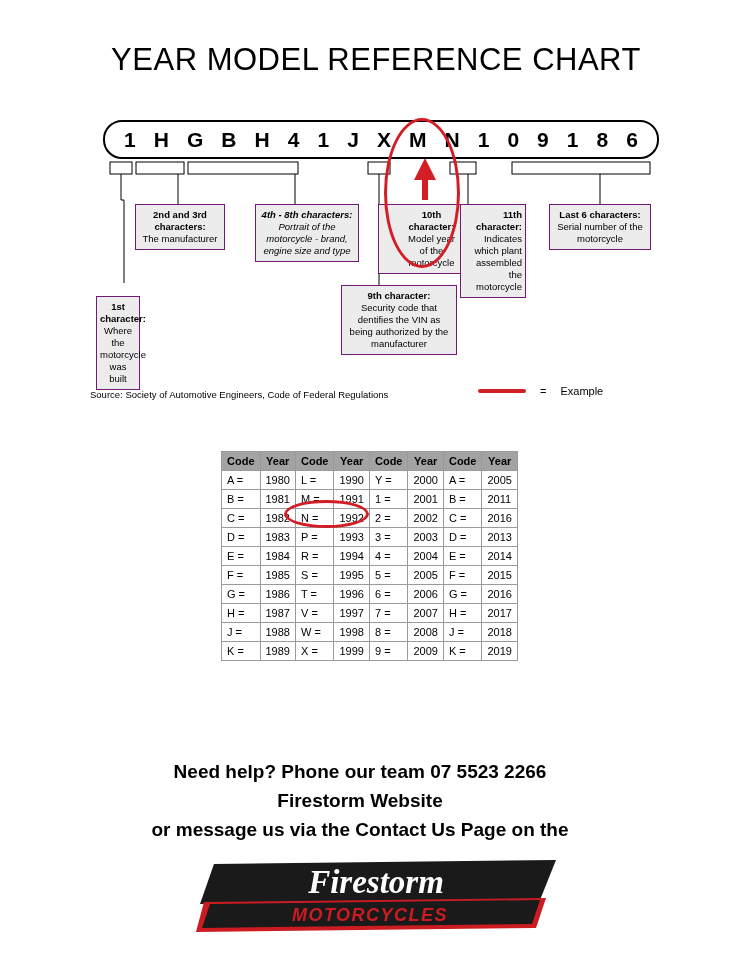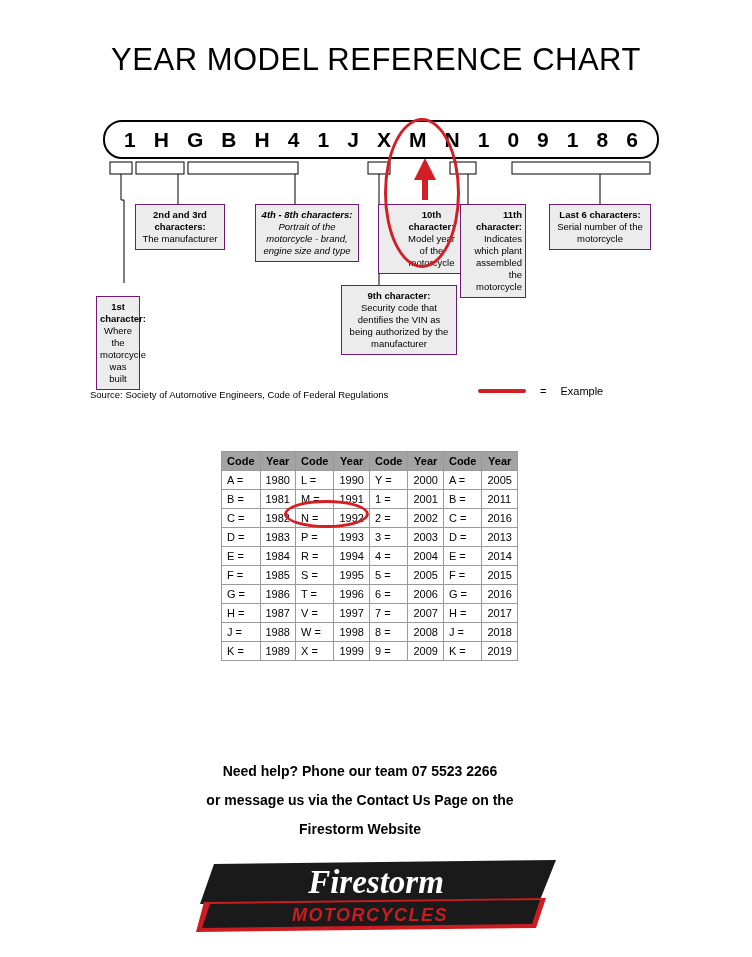--- a/index.html
+++ b/index.html
@@ -140,21 +140,21 @@
     border: 3px solid #d31e26;
     border-radius: 50%;
     z-index: 5;
   }
 
   
   #help {
     position: absolute;
     top: 757px; left: 0; width: 720px;
     text-align: center;
-    font-size: 14px;
+    font-size: 19px;
     font-weight: bold;
     line-height: 29px;
   }
 
   
   #logo {
     position: absolute;
     top: 860px; left: 196px;
     width: 360px; height: 74px;
   }
@@ -374,22 +374,22 @@
         <td class="year">2019</td>
       </tr>
     </tbody>
   </table>
 </div>
 
 <div id="ellipse-m1991"></div>
 
 <div id="help">
   <div>Need help?  Phone our team 07 5523 2266</div>
+  <div>Firestorm Website</div>
   <div>or message us via the Contact Us Page on the</div>
-  <div>Firestorm Website</div>
 </div>
 
 <svg id="logo" viewBox="0 0 360 74" width="360" height="74">
 
   <polygon points="18,4 360,0 344,40 4,44" fill="#1a1a1a"></polygon>
 
   <polygon points="8,42 350,38 340,68 0,72" fill="#cc1c22"></polygon>
   <polygon points="14,44 344,40 336,64 6,68" fill="#1a1a1a"></polygon>
 
   <text x="180" y="33" text-anchor="middle" font-family="'Liberation Serif', serif" font-size="33" font-style="italic" font-weight="bold" fill="#ffffff">Firestorm</text>

